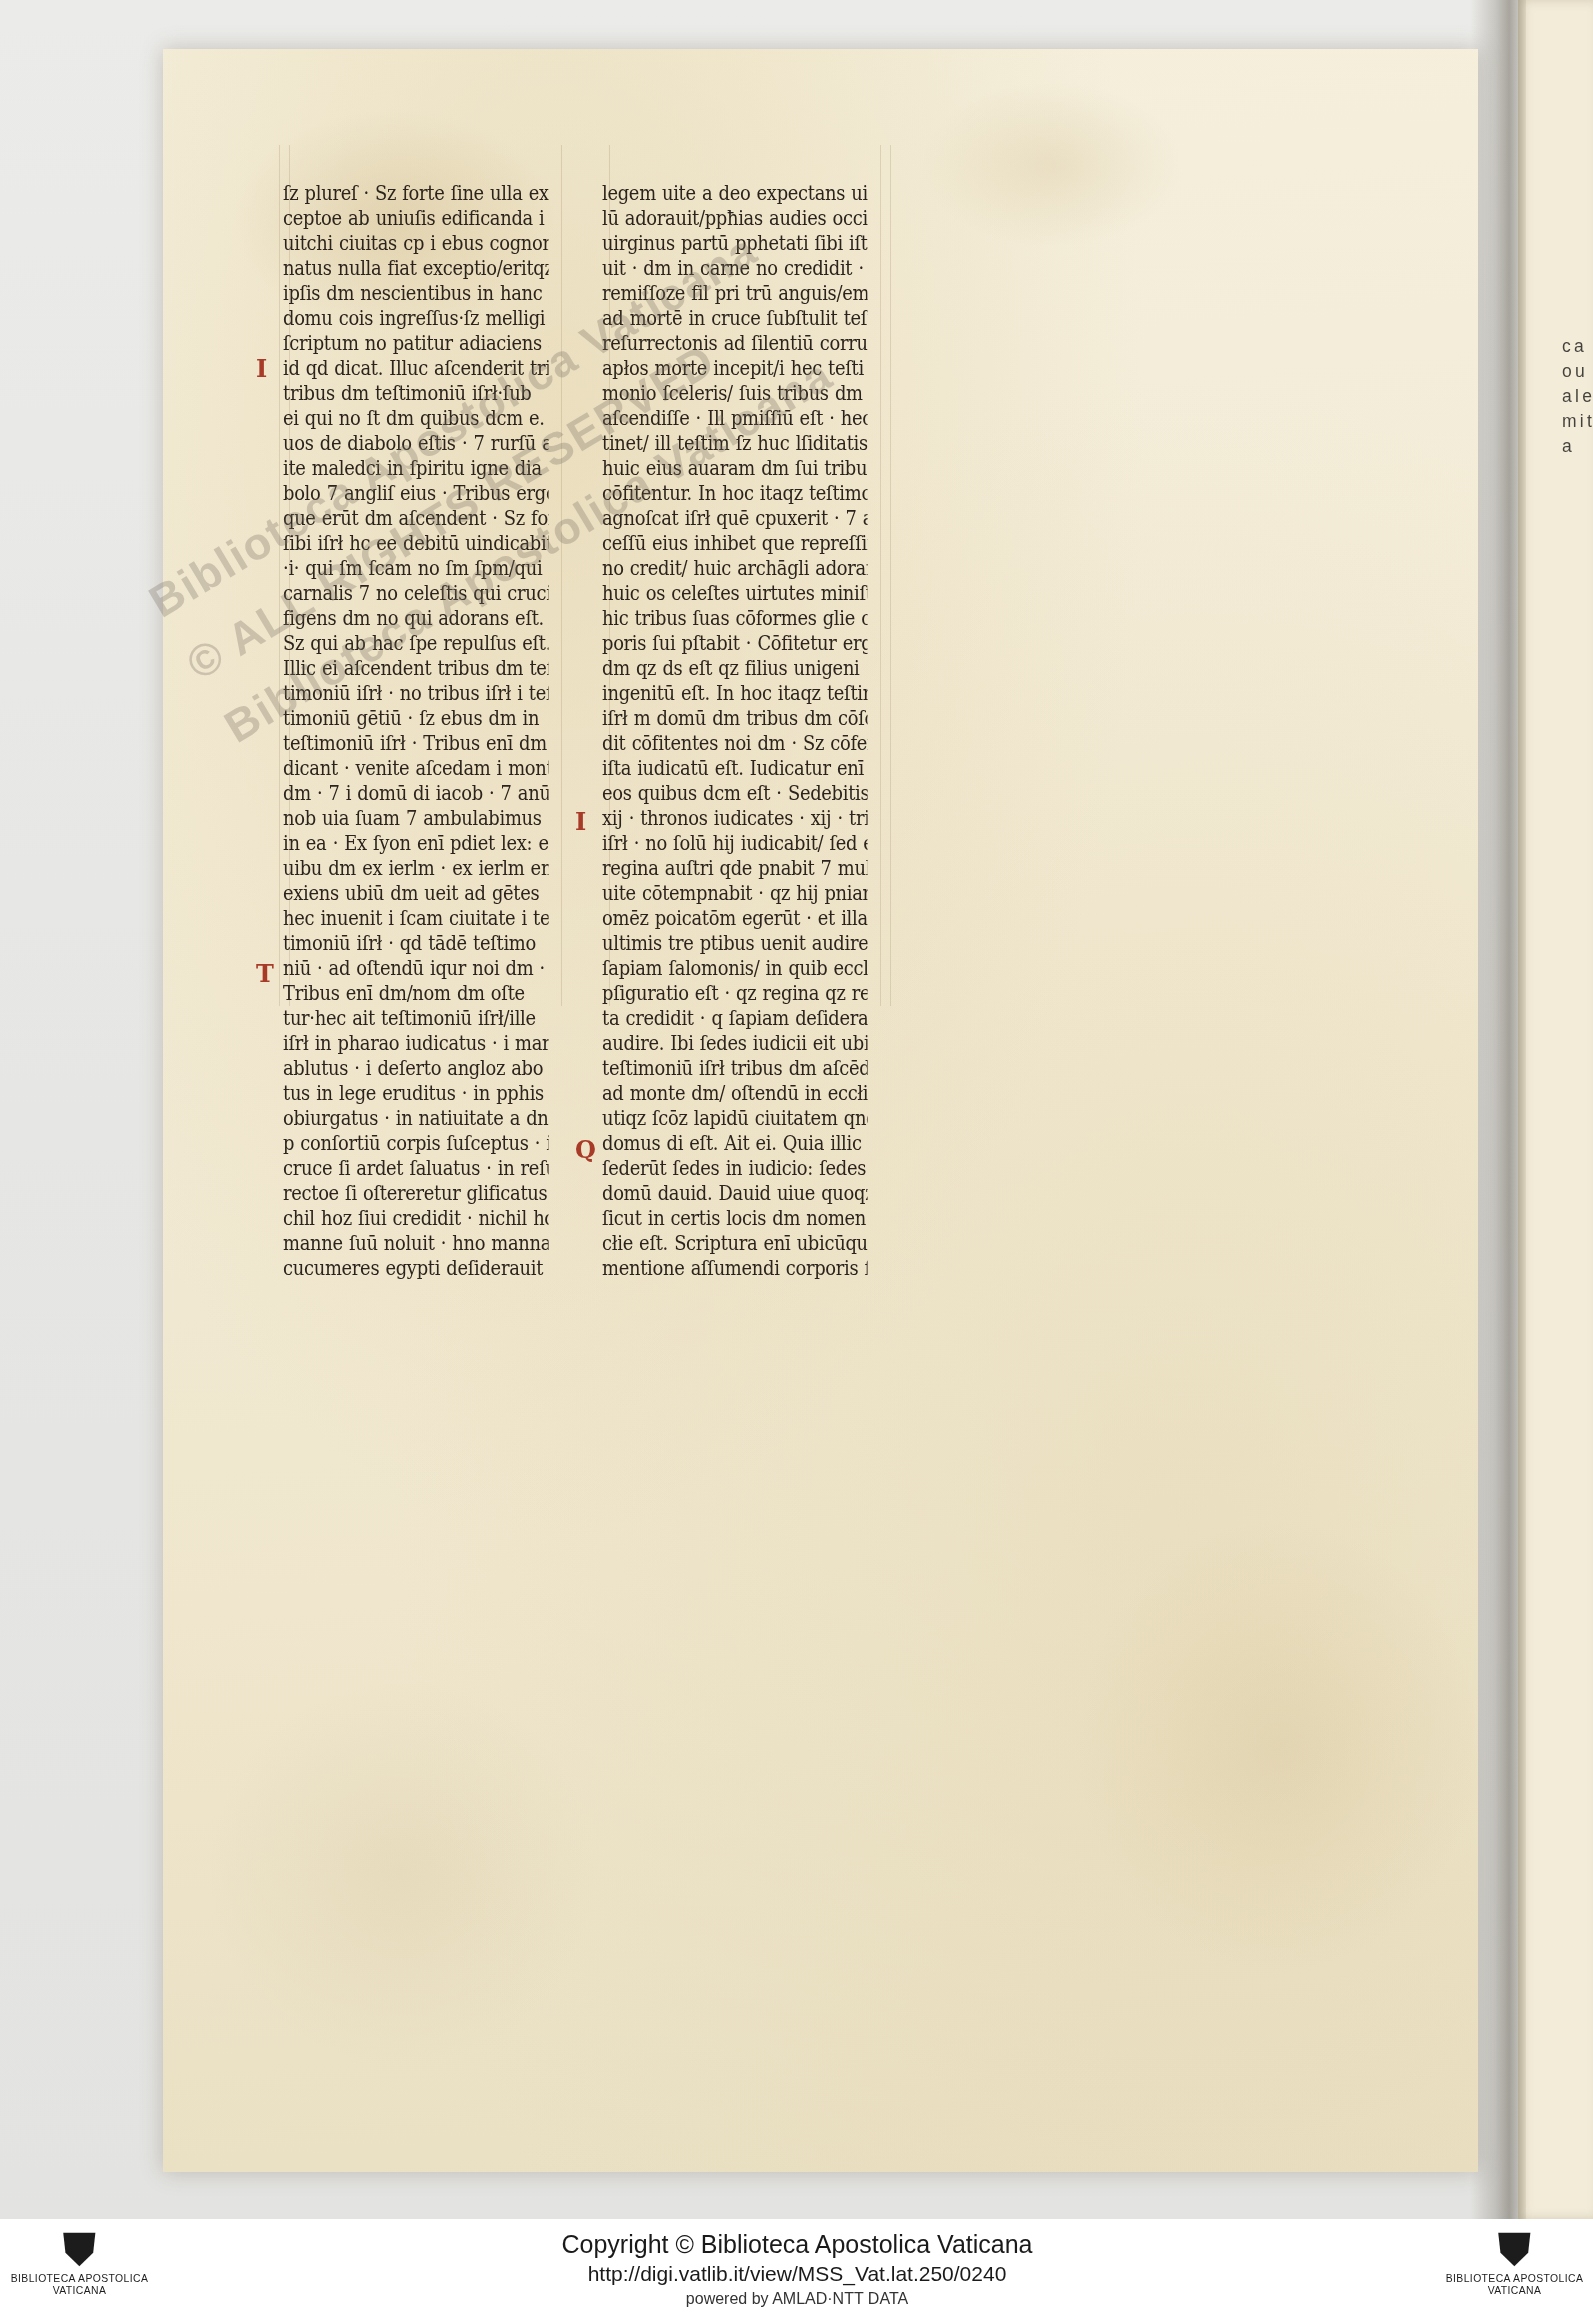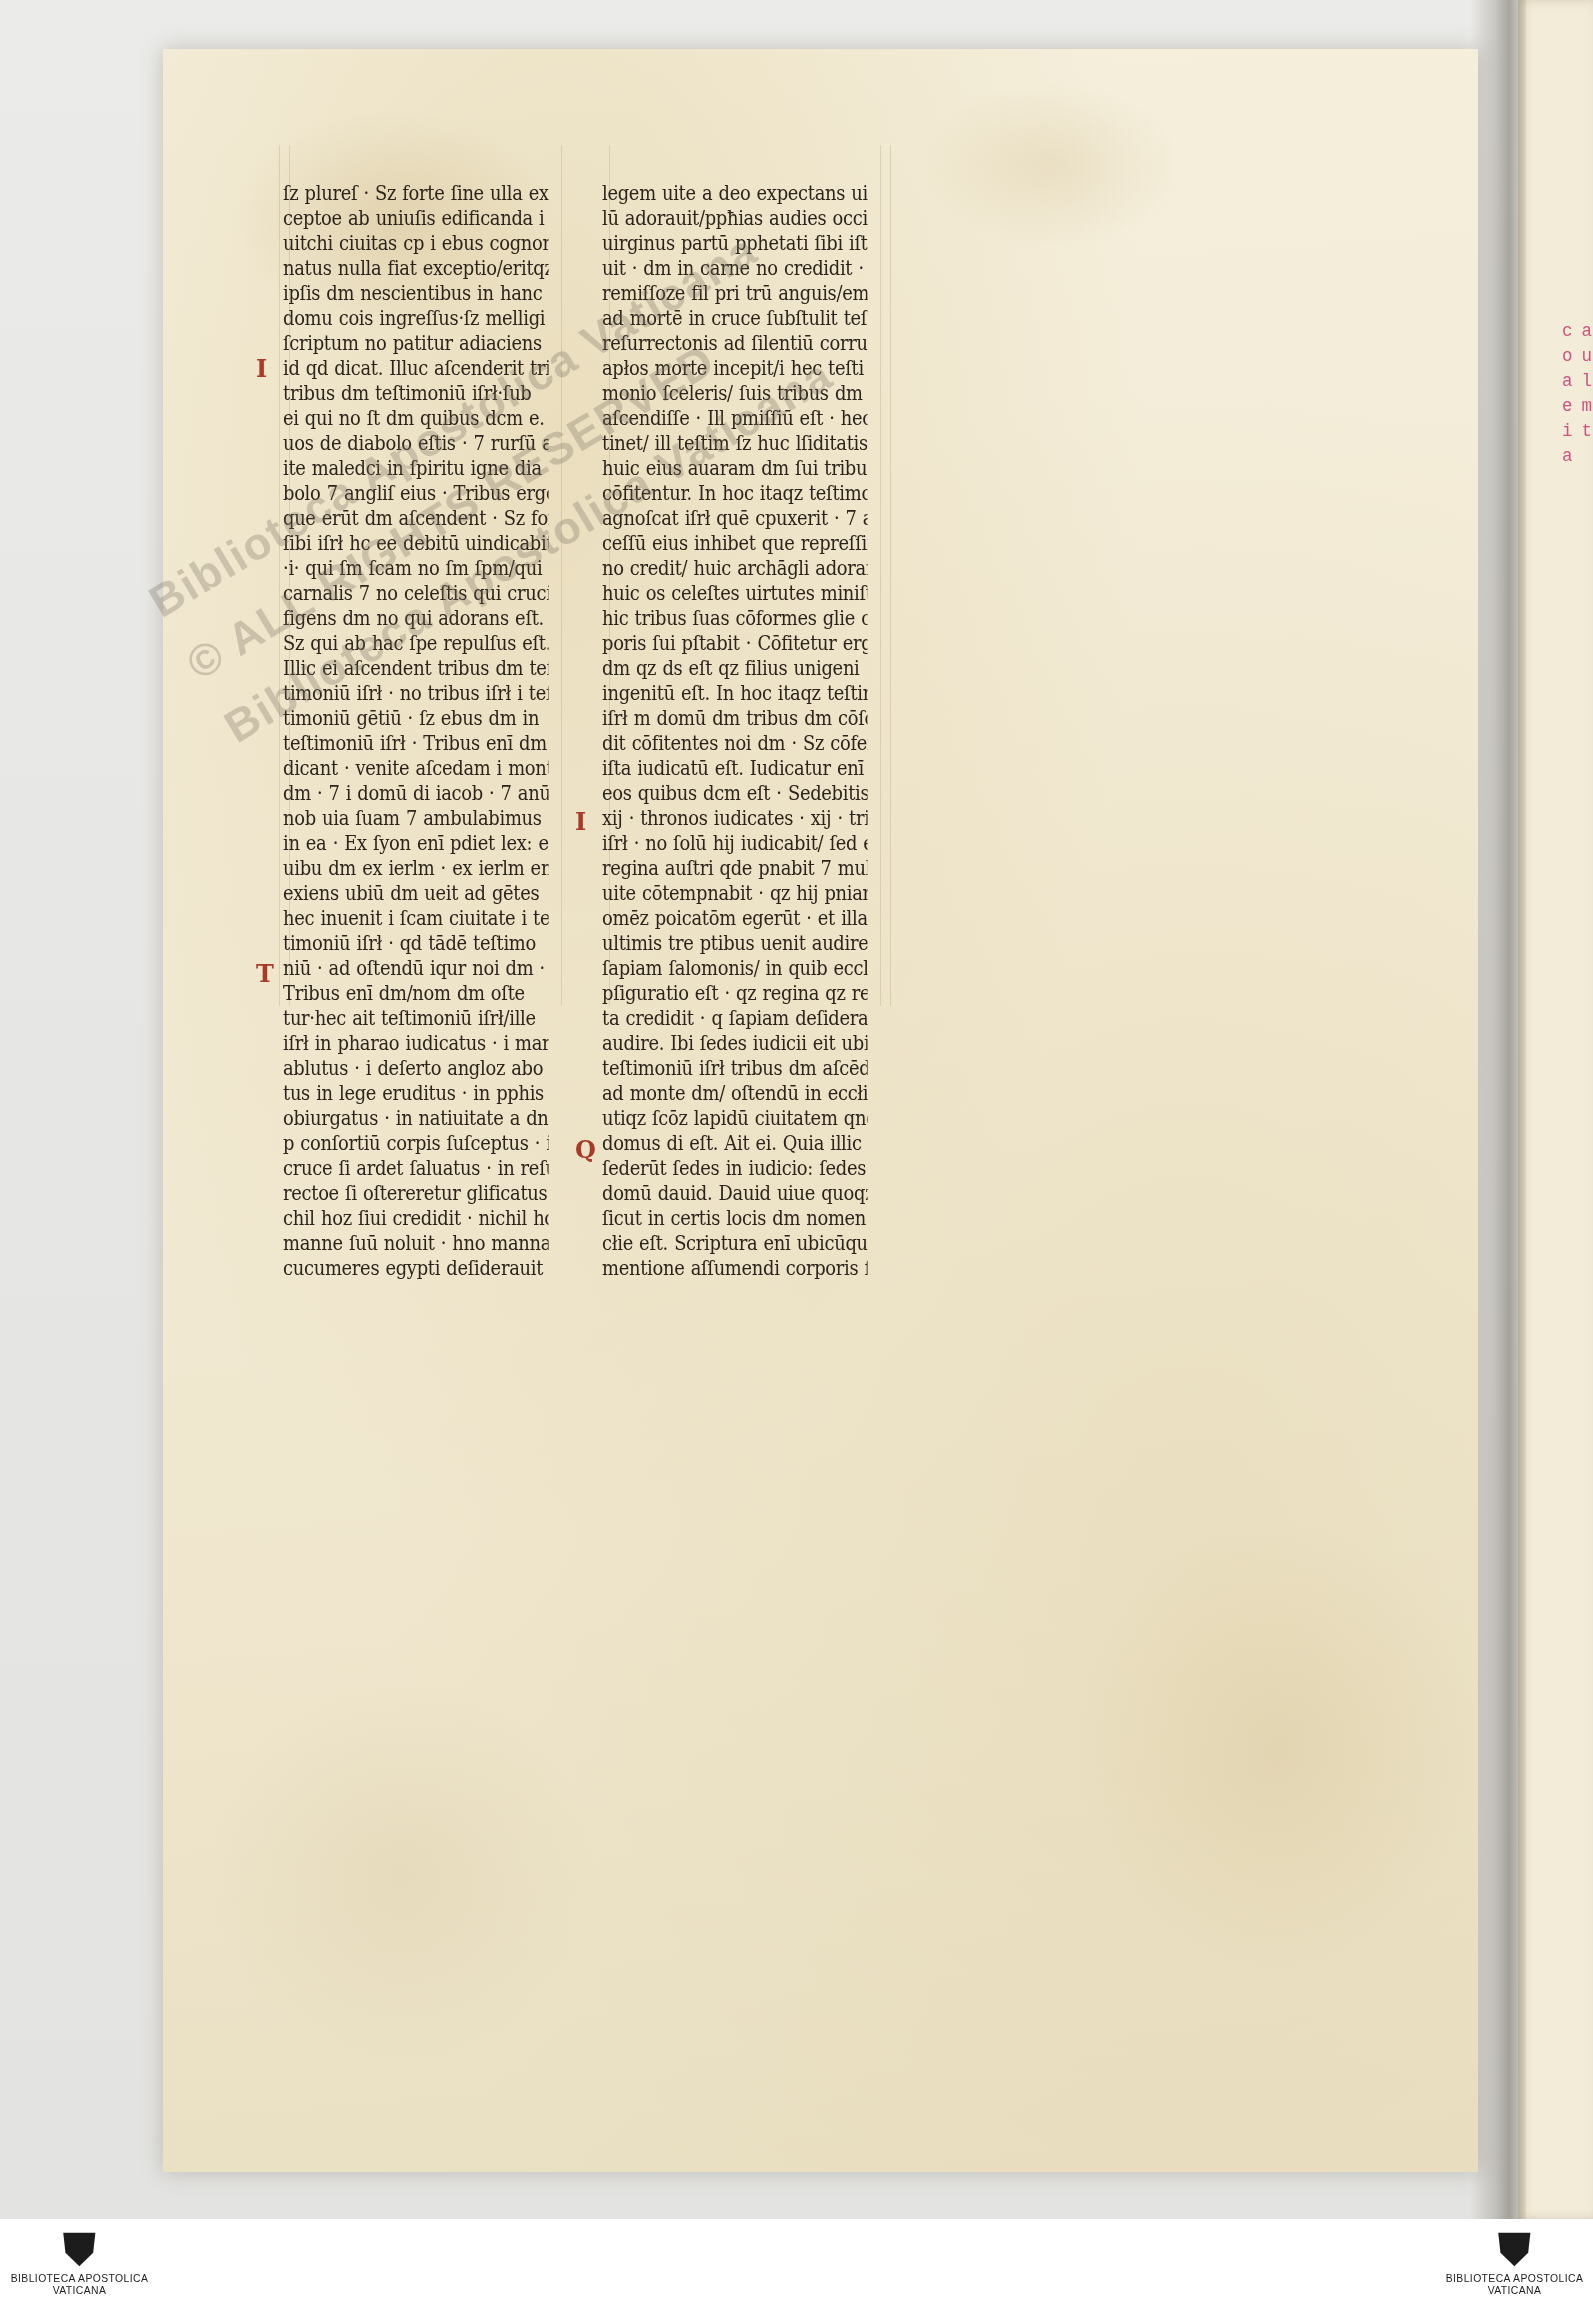--- a/index.html
+++ b/index.html
@@ -37,26 +37,26 @@
   
   #right-leaf {
     position: absolute;
     left: 1518px; top: 0px;
     width: 76px; height: 2219px;
     background: #f3ecd9;
     box-shadow: inset 4.8px 0 11px rgba(120,105,70,0.25);
   }
   #right-leaf-text {
     position: absolute;
-    left: 1562px; top: 319px;
+    left: 1562px; top: 334px;
     width: 32px;
-    font-family: Liberation Mono, monospace;
+    font-family: Liberation Sans, sans-serif;
     font-size: 17.5px;
     line-height: 25px;
-    color: #be185d;
+    color: #000000;
     opacity: .72;
     overflow: hidden;
     height: 1115px;
     word-break: break-all;
     letter-spacing: -0.8px;
   }
 
   
   #gutter {
     position: absolute;
@@ -346,19 +346,24 @@
     </div>
   </div>
 </div>
 
 <div id="footer">
   <div id="crest-left" class="crest">
     <div class="crest-glyph">⛊</div>
     <div class="crest-caption">BIBLIOTECA APOSTOLICA VATICANA</div>
   </div>
 
+  <div id="footer-center">
+    <div id="footer-copy">Copyright © Biblioteca Apostolica Vaticana</div>
+    <div id="footer-url">http://digi.vatlib.it/view/MSS_Vat.lat.250/0240</div>
+    <div id="footer-powered">powered by AMLAD·NTT DATA</div>
+  </div>
 
   <div id="crest-right" class="crest">
     <div class="crest-glyph">⛊</div>
     <div class="crest-caption">BIBLIOTECA APOSTOLICA VATICANA</div>
   </div>
 </div>
 
 
 </body></html>

